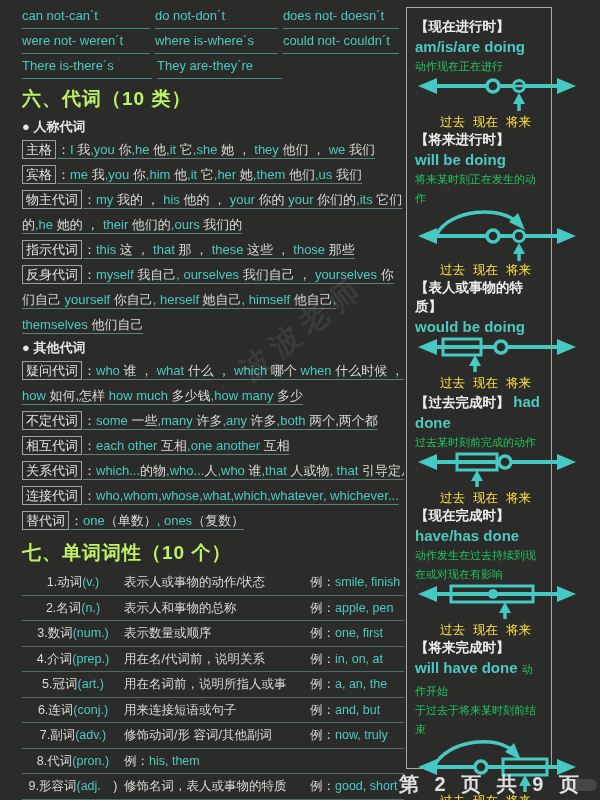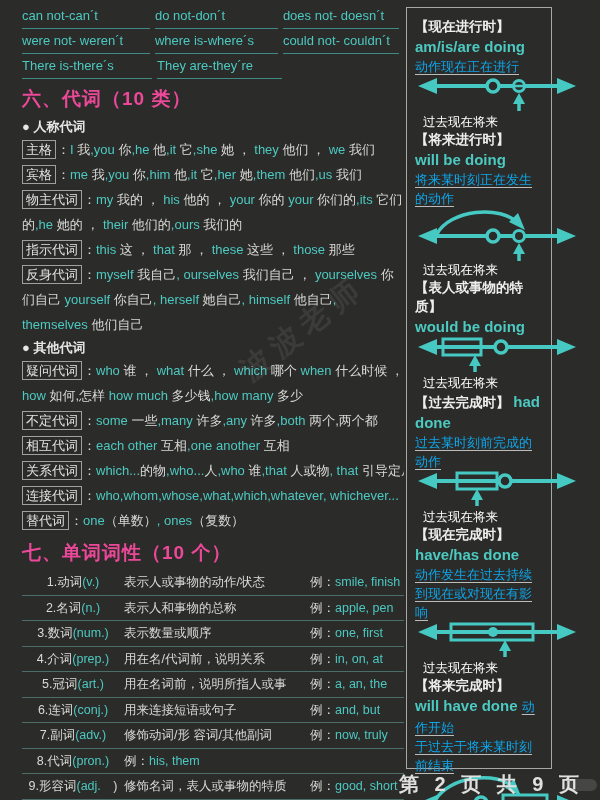--- a/index.html
+++ b/index.html
@@ -12,45 +12,45 @@
   .en{color:#4cc9c1;}
   .zh{color:#d9d9d7;}
 
   
   .main{position:absolute;left:22px;top:4px;width:382px;}
 
   .contr-row{display:flex;line-height:24px;font-size:13px;}
   .contr-cell{border-bottom:1.5px solid #3f8a85;color:#4cc9c1;margin-right:5px;white-space:nowrap;overflow:hidden;}
   .c1{width:130px;} .c2{width:125px;} .c3{width:118px;}
 
-  .h-big{font-size:19px;font-weight:bold;color:#ec4899;letter-spacing:1px;margin:7px 0 4px 0;line-height:26px;}
+  .h-big{font-size:19px;font-weight:bold;color:#bef264;letter-spacing:1px;margin:7px 0 4px 0;line-height:26px;}
   .h-sub{font-size:13px;font-weight:bold;color:#e6e6e4;line-height:21px;}
 
   .prow{font-size:13px;line-height:25px;}
   .prow.nowrap{white-space:nowrap;overflow:hidden;}
   .tag{display:inline-block;border:1px solid #a0a09e;color:#e3e3e1;padding:0 3px;line-height:17px;margin-right:1px;}
-  .rich{text-decoration-color:rgba(110,175,170,0.65);text-underline-offset:4px;}
+  .rich{text-decoration:underline;text-decoration-color:rgba(110,175,170,0.65);text-underline-offset:4px;}
 
   
   .pos-row{display:flex;font-size:12.5px;line-height:24.5px;border-bottom:1px solid rgba(110,175,170,0.5);}
   .pos-term{width:102px;flex:none;overflow:hidden;white-space:nowrap;text-align:center;}
   .pos-def{width:186px;flex:none;color:#d9d9d7;overflow:hidden;white-space:nowrap;}
   .pos-ex{flex:1;white-space:nowrap;}
 
   
   .panel{
     position:absolute;left:406px;top:7px;width:146px;height:762px;
     box-sizing:border-box;border:1.5px solid #a8a8a6;background:#2b2b29;
     padding:9px 8px 6px 8px;display:flex;flex-direction:column;justify-content:space-between;
   }
   .tb-title{font-size:13.5px;font-weight:bold;color:#eeeeec;line-height:19px;}
   .tb-eng{font-size:15px;font-weight:bold;color:#4cc9c1;line-height:21px;}
-  .tb-desc{font-size:13px;color:#0ea5e9;line-height:19px;
-    text-decoration:underline;text-decoration-color:rgba(225,225,225,0.8);text-underline-offset:3px;}
-  .tb-axis{display:flex;font-size:12.5px;color:#ffffff;padding:0 12px 0 8px;line-height:16px;}
+  .tb-desc{font-size:11px;color:#22c55e;line-height:19px;
+    text-decoration-color:rgba(225,225,225,0.8);text-underline-offset:3px;}
+  .tb-axis{display:flex;justify-content:space-between;font-size:12.5px;color:#fde047;padding:0 12px 0 8px;line-height:16px;margin-left:17px;}
   .tl{display:block;}
   .tl *{vector-effect:none;}
 
   
   .footer{
     position:absolute;right:16px;bottom:2px;font-size:20px;font-weight:bold;
     color:#e0e0de;letter-spacing:5px;
   }
   .wm-diag{
     position:absolute;left:232px;top:358px;font-size:30px;letter-spacing:7px;

